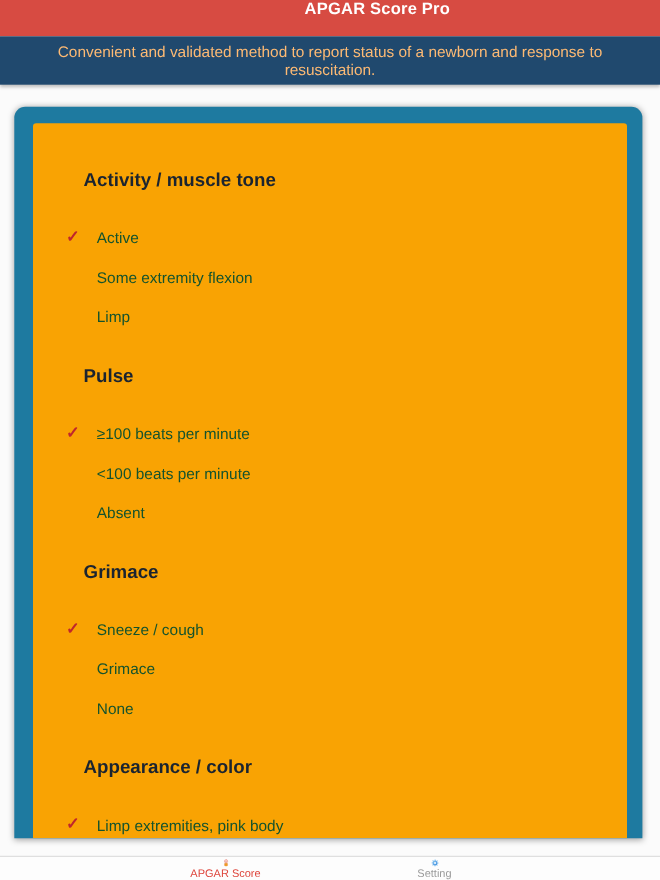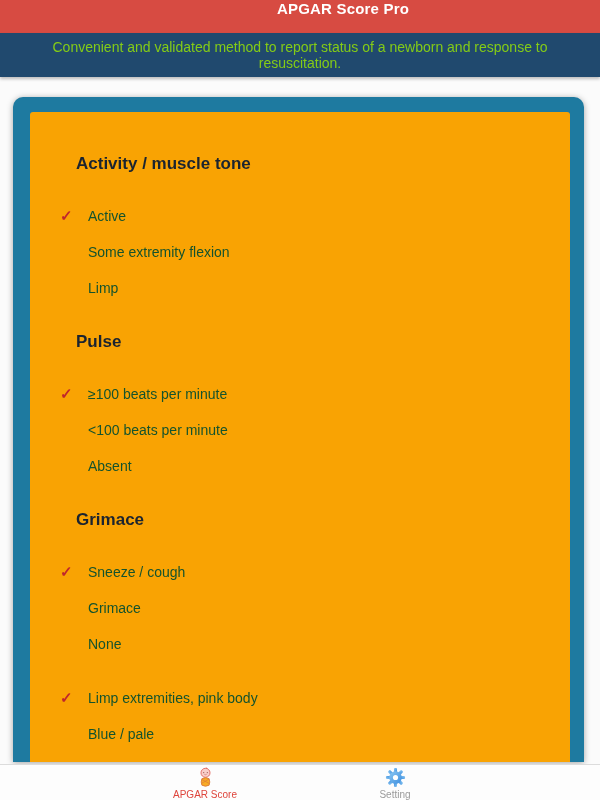--- a/index.html
+++ b/index.html
@@ -14,21 +14,21 @@
     position:absolute;top:0;left:0;width:600px;height:33px;
     background:#d74b42;display:flex;align-items:flex-start;justify-content:center;padding-left:43px;
   }
   .appbar-title{color:#ffffff;font-size:15px;font-weight:700;letter-spacing:.2px;}
   
   .banner{
     position:absolute;top:33px;left:0;width:600px;height:44px;
     background:#20496e;display:flex;align-items:center;justify-content:center;
     box-shadow:0 2px 3px rgba(0,0,0,.25);
   }
-  .banner-text{color:#84cc16;font-size:14px;text-align:center;padding:0 16px;}
+  .banner-text{color:#fdba74;font-size:14px;text-align:center;padding:0 16px;}
   
   .panel{
     position:absolute;top:97px;left:13px;right:16px;bottom:38px;
     background:#1e7aa0;border-radius:10px 10px 0 0;
     box-shadow:0 1px 6px rgba(0,0,0,.35);
     overflow:hidden;
   }
   
   .card{
     position:absolute;top:15px;left:17px;right:14px;bottom:0;
@@ -41,21 +41,21 @@
     font-size:17px;font-weight:700;color:#1b2430;
   }
   .option{height:36px;display:flex;align-items:center;cursor:pointer;}
   .check{
     width:28px;flex:0 0 28px;font-size:15px;font-weight:700;color:#c0262c;
     line-height:36px;
   }
   .option-label{font-size:14px;color:#14532d;}
   
   .tabbar{
-    position:absolute;bottom:0;left:0;width:600px;height:36px;
+    position:absolute;bottom:0;left:0;width:600px;height:22px;
     background:#fdfdfd;border-top:1px solid #dcdcdc;box-sizing:border-box;
     display:flex;justify-content:center;
   }
   .tab{
     width:190px;display:flex;flex-direction:column;align-items:center;
     padding-top:2px;cursor:pointer;
   }
   .tab-icon{width:23px;height:23px;display:block;}
   .tab-label{font-size:10px;margin-top:1px;}
   .tab-label.active{color:#de453c;}
@@ -113,20 +113,21 @@
         <div class="option">
           <span class="check"></span>
           <span class="option-label">Grimace</span>
         </div>
         <div class="option">
           <span class="check"></span>
           <span class="option-label">None</span>
         </div>
       </div>
       <div class="section">
+        <h2 class="section-title">Appearance / color</h2>
         <div class="option">
           <span class="check">✓</span>
           <span class="option-label">Limp extremities, pink body</span>
         </div>
         <div class="option">
           <span class="check"></span>
           <span class="option-label">Blue / pale</span>
         </div>
       </div>
     </div>

